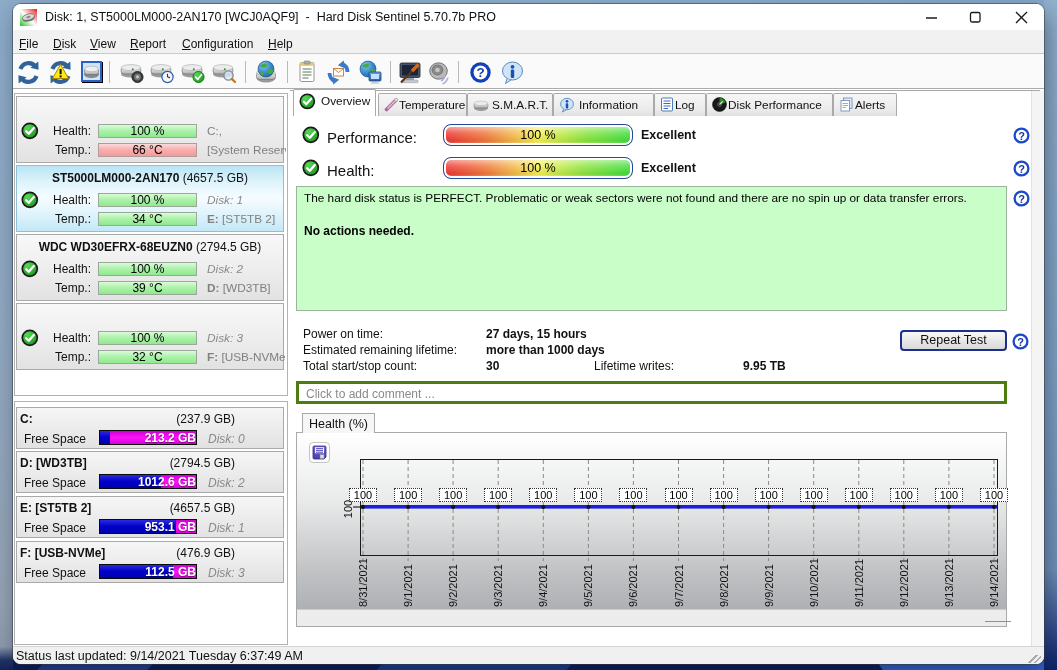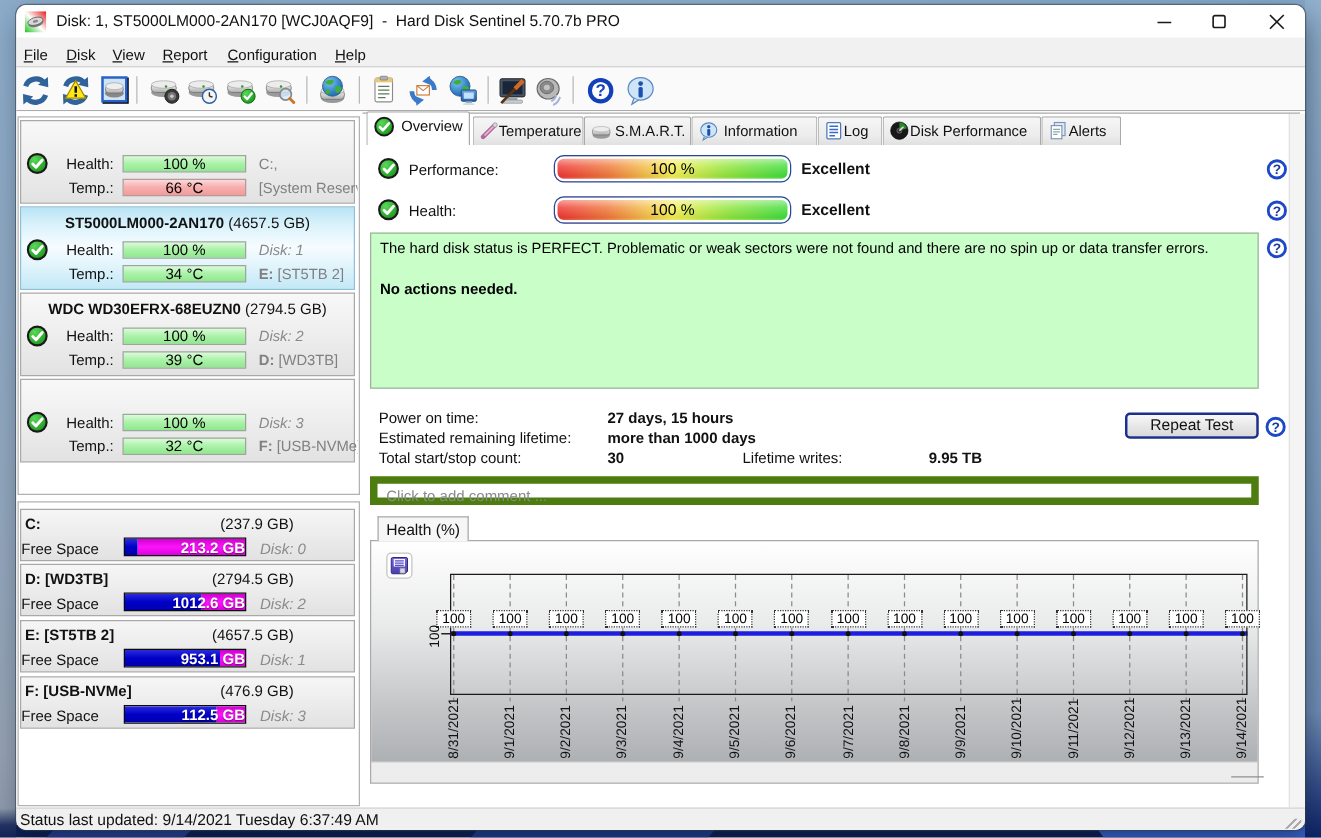--- a/index.html
+++ b/index.html
@@ -38,49 +38,49 @@
 .dlab{position:absolute;left:0;width:74px;text-align:right;font-size:12px;color:#111}
 .dbar{position:absolute;left:81px;width:99px;height:14px;border:1px solid #9aa89a;font-size:12px;text-align:center;line-height:13px;color:#000}
 .dbar.green{background:linear-gradient(180deg,#dcfbda 0%,#aef2ac 45%,#8fe98d 100%)}
 .dbar.red{border-color:#b49a9a;background:linear-gradient(180deg,#fcdada 0%,#f8b0b0 45%,#f29b9b 100%)}
 .dright{position:absolute;left:190px;font-size:11.8px;white-space:nowrap;overflow:hidden;max-width:79px}
 .dcheck{position:absolute;left:4px;top:25px}
 .pentry{position:absolute;left:1px;width:268px;height:42px;border:1px solid #a9a9a9;
 background:linear-gradient(180deg,#f6f6f6 0%,#ececec 50%,#e2e2e2 100%)}
 .pname{position:absolute;left:3px;top:4px;font-size:12px;font-weight:bold;color:#111}
 .psize{position:absolute;left:88px;top:4px;width:130px;text-align:right;font-size:12px;color:#111}
-.plab{position:absolute;left:0px;top:24px;width:76px;text-align:left;font-size:12px;color:#111}
+.plab{position:absolute;left:0px;top:24px;width:76px;text-align:center;font-size:12px;color:#111}
 .pbar{position:absolute;left:82px;top:22px;width:98px;height:15px;border:1px solid #0a0a0a;overflow:hidden}
 .pblue{position:absolute;left:0;top:0;height:100%;background:linear-gradient(180deg,#2b2bdd 0%,#0000c8 50%,#0000ae 100%)}
 .pmag{position:absolute;right:0;top:0;height:100%;background:linear-gradient(180deg,#cf00cf 0%,#fa14fa 50%,#dd00dd 100%)}
 .ptext{position:absolute;left:0;top:0;width:100%;height:100%;text-align:right;font-size:12px;font-weight:bold;color:#fff;line-height:14px;text-shadow:0 1px 1px rgba(0,0,0,.45)}
 .pright{position:absolute;left:191px;top:24px;font-size:12px}
 .rightcol{position:absolute;left:277px;top:0;width:759px;height:557px}
 .tabline{position:absolute;left:0;top:1px;width:750px;height:1px;background:#a9a9a9}
 .tab{position:absolute;top:4px;height:23px;border:1px solid #a9a9a9;border-bottom:none;border-radius:2px 2px 0 0;
 background:linear-gradient(180deg,#f6f6f6,#ebebeb 70%,#e0e0e0 100%);font-size:11.8px;color:#111;white-space:nowrap;z-index:2}
 .tab.active{top:0px;height:27px;background:#fff;z-index:3}
 .tab .ic{position:absolute;left:5px;top:3px}
 .tab .tx{position:absolute;top:4px}
 .prow-ic{position:absolute;left:12px}
-.prow-lab{position:absolute;left:37px;font-size:12px;color:#111}
+.prow-lab{position:absolute;left:37px;font-size:15px;color:#111}
 .gbar{position:absolute;left:153px;width:190px;height:22px;border:1px solid #26489c;border-radius:8px;
 background:linear-gradient(180deg,rgba(255,255,255,.65) 0%,rgba(255,255,255,.18) 40%,rgba(0,0,0,.05) 80%,rgba(255,255,255,.25) 100%),
 linear-gradient(90deg,#ee3232 0%,#f0763a 22%,#f5ef52 50%,#8fe53c 74%,#3cdc3c 100%);
 box-shadow:inset 0 0 0 2px #fff;font-size:12.5px;text-align:center;line-height:21px;color:#000}
 .excl{position:absolute;left:351px;font-size:12.5px;font-weight:bold;color:#111}
 .qicon{position:absolute;left:723px}
 .greenbox{position:absolute;left:6px;top:97px;width:711px;height:125px;border:1px solid #9cb49c;background:#c9fec9;font-size:12.5px;color:#000}
 .greenbox .l1{position:absolute;left:7px;top:4px;font-size:11.8px;white-space:nowrap}
 .greenbox .l2{position:absolute;left:7px;top:37px;font-weight:bold;font-size:12px}
 .irow{position:absolute;font-size:12px;color:#111;white-space:nowrap}
 .irow b{font-weight:bold}
 .rbtn{position:absolute;left:610px;top:241px;width:107px;height:21px;border:2px solid #1c2f8c;border-radius:4px;
 background:linear-gradient(180deg,#f8f8f8,#e8e8e8 50%,#d9d9d9 100%);font-size:12.5px;color:#111;text-align:center;line-height:17px}
-.comment{position:absolute;left:6px;top:292px;width:711px;height:23px;border:6px solid #4d7c0f;background:#fff;font-size:12px;color:#8a8a8a;line-height:21px;padding-left:7px}
+.comment{position:absolute;left:6px;top:292px;width:711px;height:23px;border:3px solid #4d7c0f;background:#fff;font-size:12px;color:#8a8a8a;line-height:21px;padding-left:7px}
 .htab{position:absolute;left:12px;top:324px;width:73px;height:20px;border:1px solid #a9a9a9;border-bottom:none;background:#f6f6f6;font-size:12.5px;color:#111;text-align:center;line-height:20px;z-index:2}
 .chartpanel{position:absolute;left:6px;top:343px;width:711px;height:195px;border:1px solid #a9a9a9;
 background:linear-gradient(180deg,#ffffff 0%,#e9eaea 35%,#c2c4c6 70%,#aeb1b4 91%,#ededed 92%,#ececec 100%)}
 .plot{position:absolute;left:63px;top:26px;width:638px;height:97px;border:1.5px solid #1a1a1a}
 .vbox{position:absolute;top:55px;width:28px;height:14px;border:1px dotted #333;background:#fff;font-size:11px;text-align:center;line-height:12px;color:#000}
 .dlabel{position:absolute;width:52px;height:12px;font-size:11px;color:#111;transform:rotate(-90deg);white-space:nowrap}
 .ylab{position:absolute;left:42px;top:70px;font-size:11px;color:#111;transform:rotate(-90deg)}
 .chartdash{position:absolute;left:688px;top:188px;width:26px;height:1px;background:#909090}
 </style></head>
 <body>

